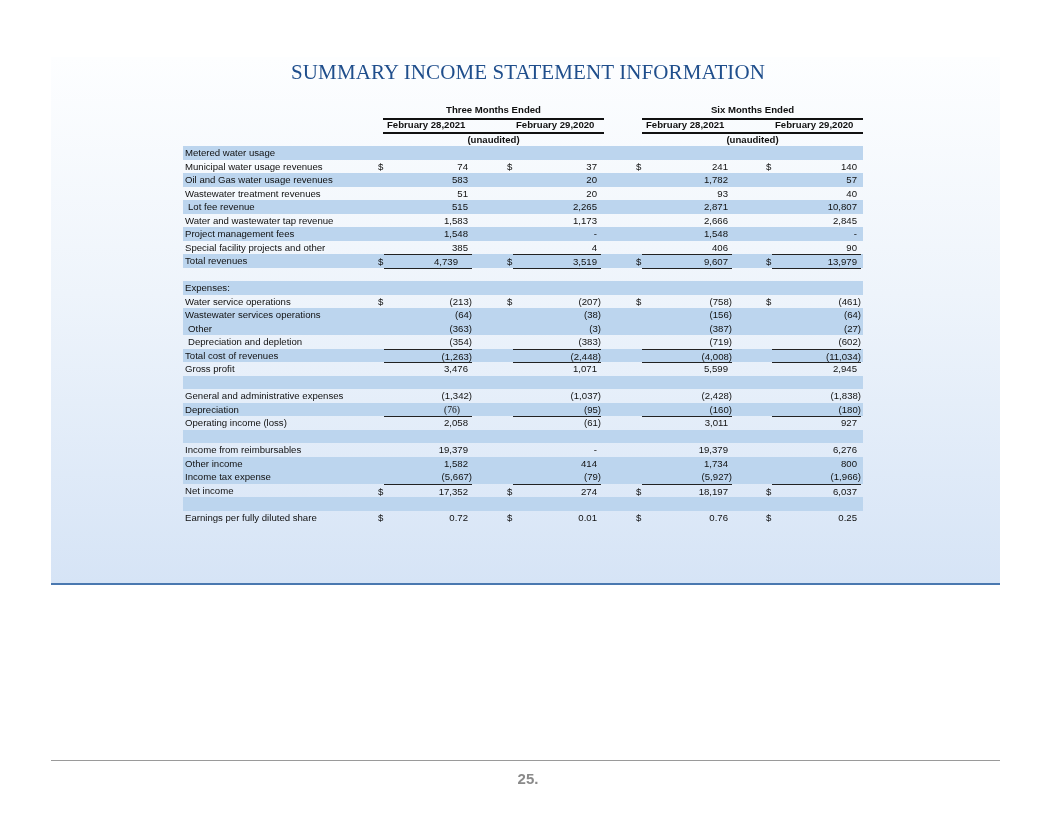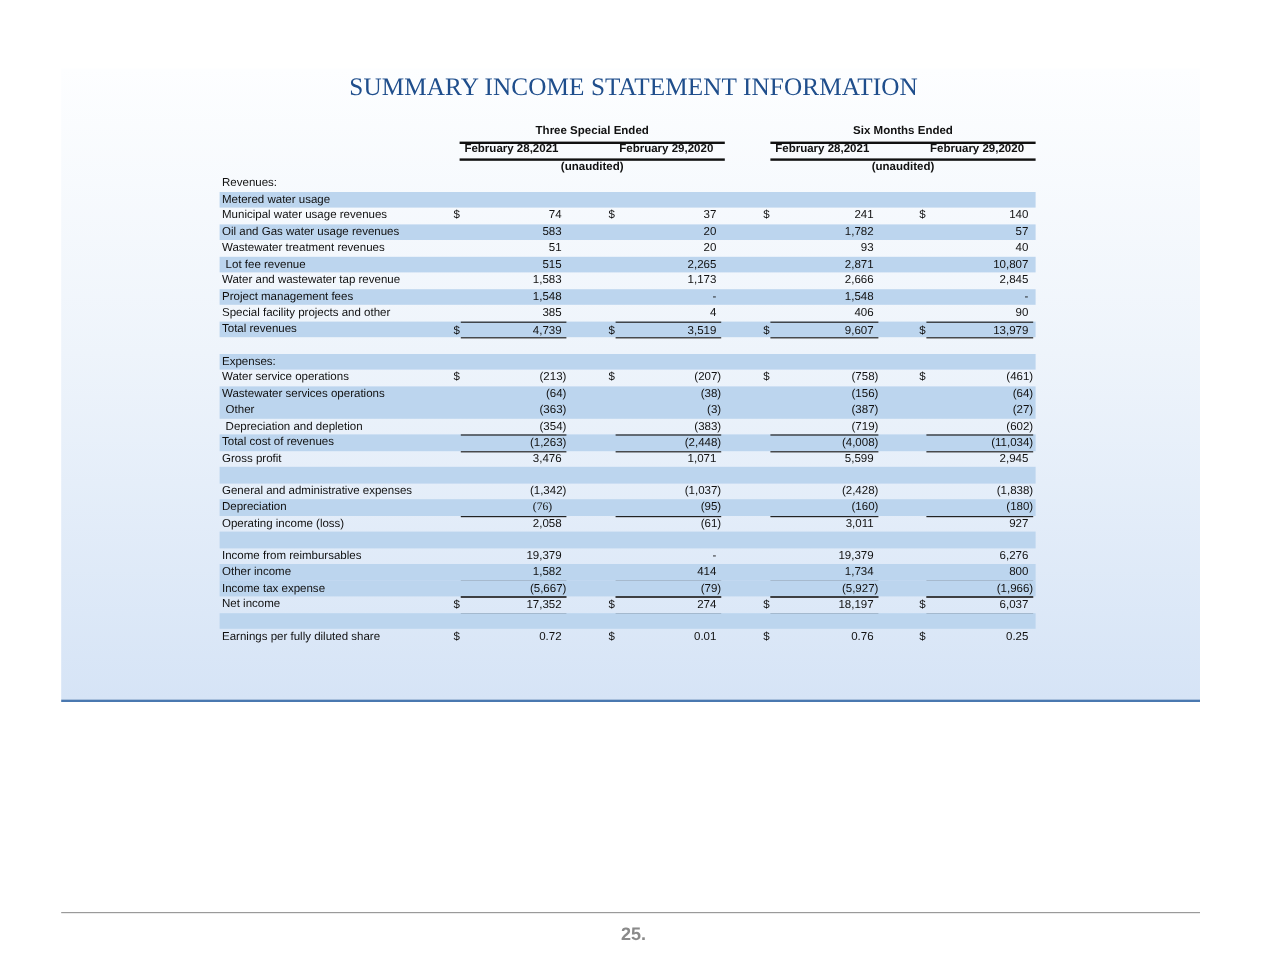--- a/index.html
+++ b/index.html
@@ -30,52 +30,37 @@
   .page-num { position:absolute; left:0; width:1056px; top:770px; text-align:center; font-weight:bold; font-size:15px; color:#8a8a8a; }
 </style>
 </head>
 <body>
 
 <div class="panel"></div>
 <div class="title">SUMMARY INCOME STATEMENT INFORMATION</div>
 
 <div class="tbl">
   <div class="hdr-group" style="left:200px; width:221px;">
-    <span>Three Special Ended</span>
+    <span>Three Months Ended</span>
     <div class="rule"></div>
   </div>
   <div class="hdr-group" style="left:459px; width:221px;">
     <span>Six Months Ended</span>
     <div class="rule"></div>
   </div>
   <div class="hdr-date" style="left:204px;">February 28,2021</div>
   <div class="hdr-date" style="left:333px;">February 29,2020</div>
   <div class="hdr-date" style="left:463px;">February 28,2021</div>
   <div class="hdr-date" style="left:592px;">February 29,2020</div>
   <div class="hdr-date-rule" style="left:200px; width:221px;"></div>
   <div class="hdr-date-rule" style="left:459px; width:221px;"></div>
   <div class="hdr-unaud" style="left:200px; width:221px;">(unaudited)</div>
   <div class="hdr-unaud" style="left:459px; width:221px;">(unaudited)</div>
 
   <div class="rows" id="rows">
-      <div class="row">
-        <span class="lbl">Revenues:</span>
-        <div class="cell" style="left: 201px; width: 88px;">
-          <span class="val" style="right: 4px;"></span>
-        </div>
-        <div class="cell" style="left: 330px; width: 88px;">
-          <span class="val" style="right: 4px;"></span>
-        </div>
-        <div class="cell" style="left: 459px; width: 90px;">
-          <span class="val" style="right: 4px;"></span>
-        </div>
-        <div class="cell" style="left: 589px; width: 89px;">
-          <span class="val" style="right: 4px;"></span>
-        </div>
-      </div>
       <div class="row blue">
         <span class="lbl">Metered water usage</span>
         <div class="cell" style="left: 201px; width: 88px;">
           <span class="val" style="right: 4px;"></span>
         </div>
         <div class="cell" style="left: 330px; width: 88px;">
           <span class="val" style="right: 4px;"></span>
         </div>
         <div class="cell" style="left: 459px; width: 90px;">
           <span class="val" style="right: 4px;"></span>
@@ -190,21 +175,21 @@
           <span class="val" style="right: 4px;">406</span>
         </div>
         <div class="cell" style="left: 589px; width: 89px;">
           <span class="val" style="right: 4px;">90</span>
         </div>
       </div>
       <div class="row blue">
         <span class="lbl">Total revenues</span>
         <div class="cell bot-rule top-rule" style="left: 201px; width: 88px;">
           <span class="dol">$</span>
-          <span class="val" style="right: 4px;">4,739</span>
+          <span class="val" style="right: 14px;">4,739</span>
         </div>
         <div class="cell bot-rule top-rule" style="left: 330px; width: 88px;">
           <span class="dol">$</span>
           <span class="val" style="right: 4px;">3,519</span>
         </div>
         <div class="cell bot-rule top-rule" style="left: 459px; width: 90px;">
           <span class="dol">$</span>
           <span class="val" style="right: 4px;">9,607</span>
         </div>
         <div class="cell bot-rule top-rule" style="left: 589px; width: 89px;">

